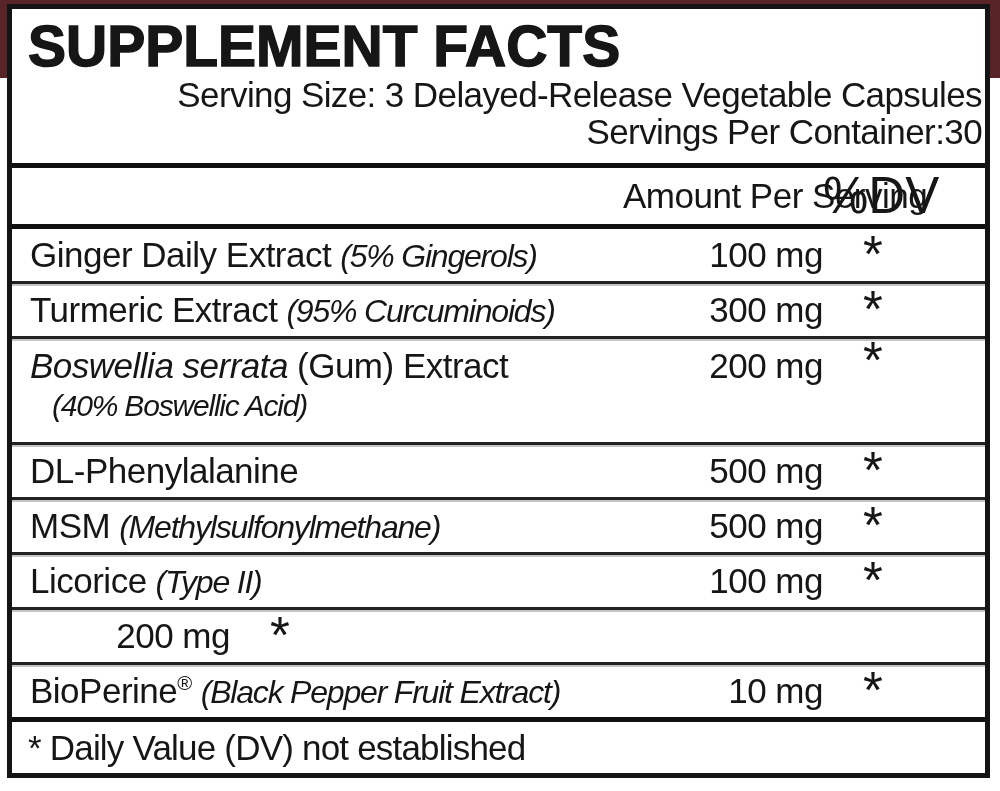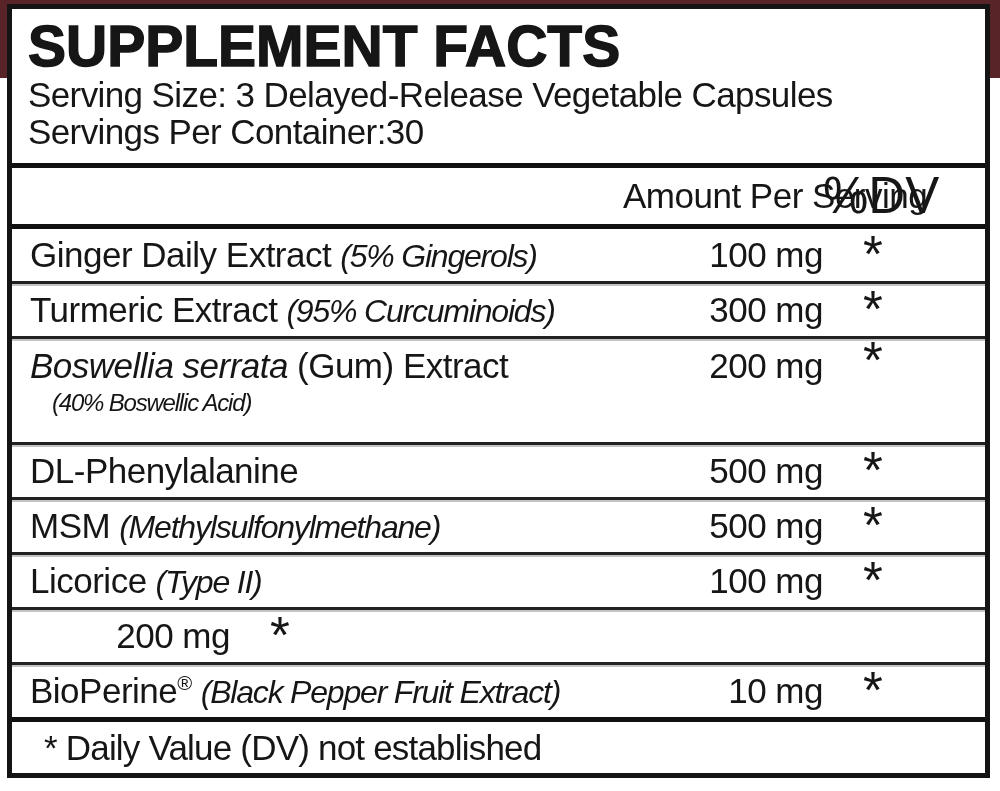--- a/index.html
+++ b/index.html
@@ -10,37 +10,37 @@
   .band{position:absolute;left:0;top:0;width:1000px;height:78px;background:#582428;}
   .box{
     position:absolute;left:7px;top:4px;width:983px;height:774px;box-sizing:border-box;
     background:#ffffff;border:5px solid #141414;display:flex;flex-direction:column;
   }
   .head{padding:8px 3px 14px 16px;flex:none;}
   .title{
     font-size:57px;font-weight:bold;line-height:1.02;letter-spacing:0px;
     -webkit-text-stroke:1.4px #151515;white-space:nowrap;
   }
-  .serving{font-size:35px;line-height:35px;letter-spacing:-0.6px;margin-top:2px;white-space:nowrap;}
+  .serving{font-size:35px;line-height:35px;letter-spacing:-0.6px;margin-top:2px;white-space:nowrap;text-align:right;}
   .sep{height:3px;background:#222222;box-shadow:0 2px 0 #c4c4c4;flex:none;position:relative;z-index:2;}
   .sep.thick{height:5px;background:#101010;box-shadow:none;}
   .row{display:flex;align-items:center;min-height:52px;padding-left:18px;flex:none;}
   .header-row{min-height:56px;}
   .col-name{flex:1;font-size:35px;letter-spacing:-0.5px;white-space:nowrap;}
   .col-amount{width:200px;flex:none;text-align:right;font-size:35px;letter-spacing:-0.5px;white-space:nowrap;}
   .col-dv{width:100px;flex:none;text-align:center;font-size:35px;margin-right:62px;white-space:nowrap;}
   .row .col-dv{font-size:51px;line-height:30px;}
   .note{font-style:italic;font-size:32px;letter-spacing:-1.2px;margin-left:9px;}
   .post{margin-left:9px;text-align:right;}
   .lead{font-style:italic;}
   .reg{font-size:58%;}
   .row.tall{min-height:96px;align-items:flex-start;padding-top:7px;}
-  .row.tall .sub{margin-left:22px;margin-top:3px;font-size:24px;}
+  .row.tall .sub{margin-left:22px;margin-top:3px;font-size:30px;}
   .footer{
-    flex:1;display:flex;align-items:center;padding-left:32px;
+    flex:1;display:flex;align-items:center;padding-left:16px;
     font-size:35px;letter-spacing:-0.8px;white-space:nowrap;
   }
 </style>
 </head>
 <body>
 
 <div class="band"></div>
 
 <div class="box">
 

